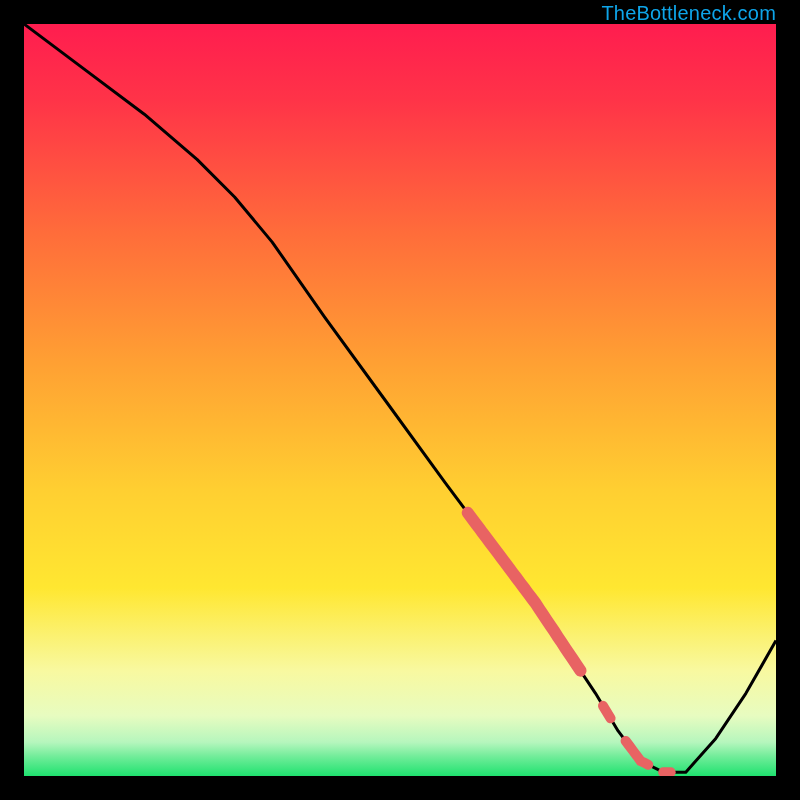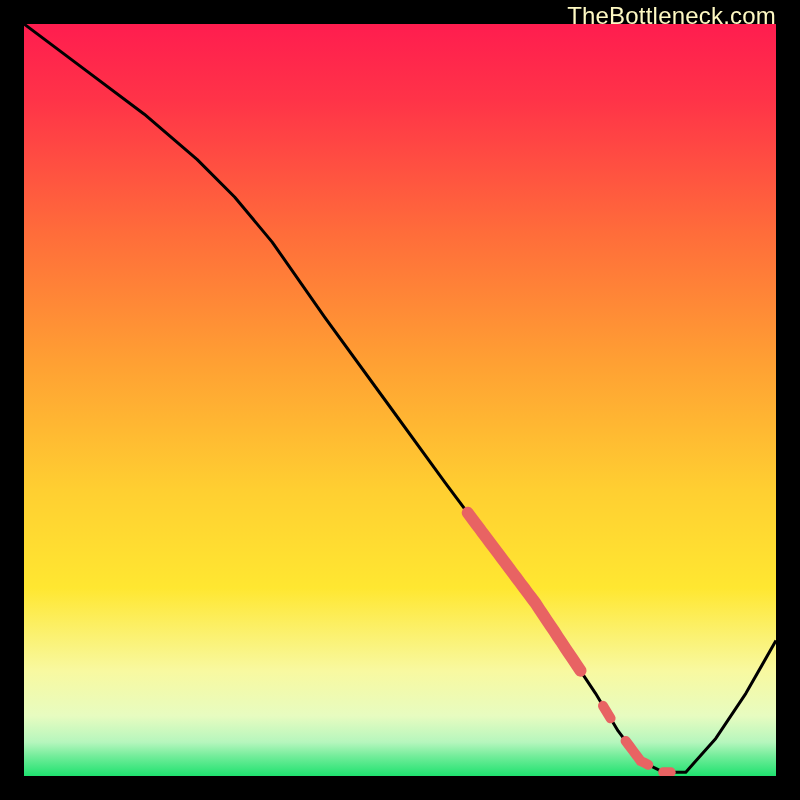--- a/index.html
+++ b/index.html
@@ -16,23 +16,23 @@
     left: 24px;
     top: 24px;
     width: 752px;
     height: 752px;
     background: #000;
   }
   .watermark {
     position: absolute;
     top: 2px;
     right: 24px;
-    font-size: 24px;
+    font-size: 20px;
     font-weight: 500;
-    color: #fef9c3;
+    color: #0ea5e9;
     letter-spacing: 0.2px;
   }
   svg {
     position: absolute;
     left: 24px;
     top: 24px;
     width: 752px;
     height: 752px;
   }
 </style>

